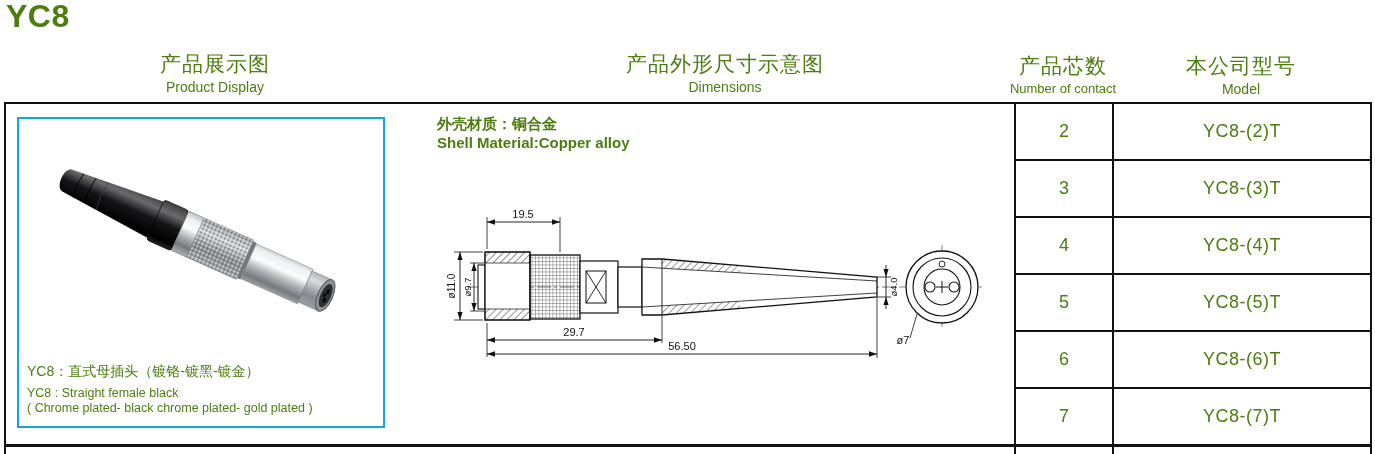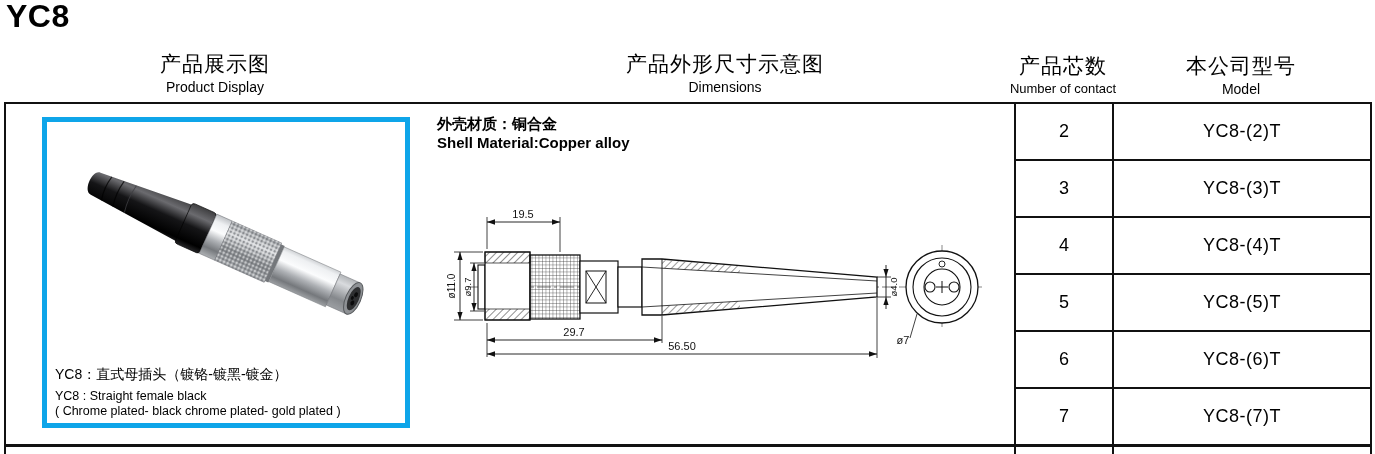--- a/index.html
+++ b/index.html
@@ -1,25 +1,25 @@
 <!DOCTYPE html>
 <html><head>
 <meta charset="utf-8">
 <style>
   html,body{margin:0;padding:0;background:#fff;}
   .page{position:relative;width:1375px;height:454px;background:#ffffff;overflow:hidden;
-        font-family:"Liberation Sans","DejaVu Sans",sans-serif;color:#000000;}
+        font-family:"Liberation Sans","DejaVu Sans",sans-serif;color:#4d7c0f;}
   .abs{position:absolute;}
   .line{position:absolute;background:#111;}
   .title{position:absolute;left:6px;top:-2px;font-size:32px;font-weight:700;letter-spacing:0.5px;}
   .hdr{position:absolute;text-align:center;transform:translateX(-50%);white-space:nowrap;}
   .hdr-zh{font-size:21px;letter-spacing:1px;}
   .hdr-en{font-size:14px;margin-top:1px;}
   .hdr-en.small{font-size:13px;}
-  .photo-box{position:absolute;left:17px;top:117px;width:368px;height:311px;border:5px solid #0ea5e9;box-sizing:border-box;background:#fff;margin-left:25px;}
+  .photo-box{position:absolute;left:17px;top:117px;width:368px;height:311px;border:2px solid #0ea5e9;box-sizing:border-box;background:#fff;}
   .caption{position:absolute;left:8px;top:244px;white-space:nowrap;}
   .cap-zh{font-size:14px;margin-bottom:5px;}
   .cap-en{font-size:12.5px;line-height:15px;}
   .material{font-size:15px;line-height:19px;white-space:nowrap;font-weight:bold;}
   .cell{position:absolute;height:57px;line-height:57px;text-align:center;}
   .cell-c{left:1016px;width:96px;font-size:18px;}
   .cell-m{left:1114px;width:256px;font-size:18px;letter-spacing:0.5px;}
   .r0{top:103px}.r1{top:160px}.r2{top:217px}.r3{top:274px}.r4{top:331px}.r5{top:388px}
   .dwg text{font-family:"Liberation Sans","DejaVu Sans",sans-serif;fill:#111;}
 </style>

